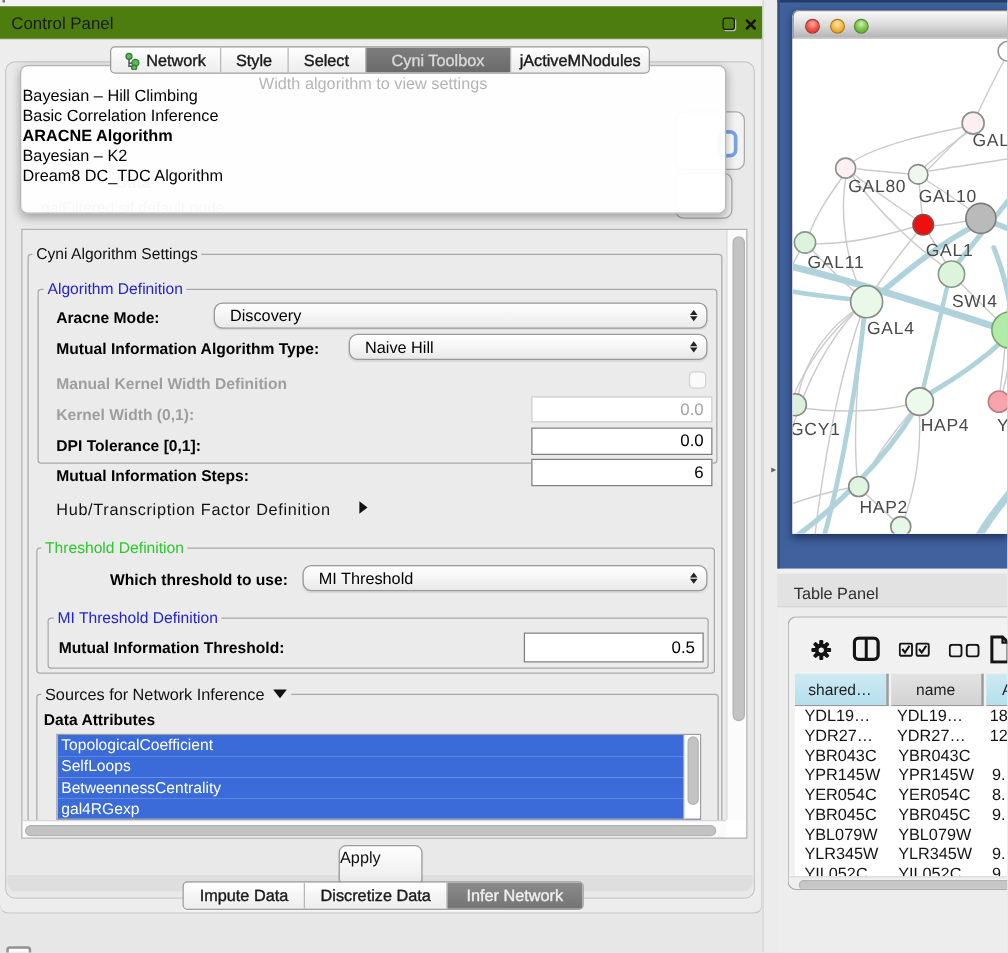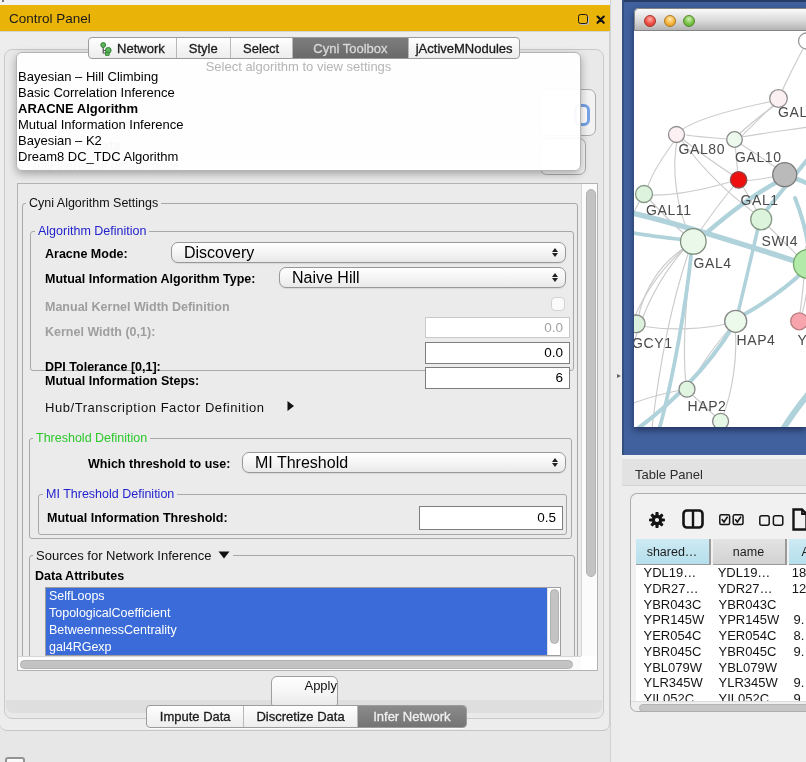--- a/index.html
+++ b/index.html
@@ -5,21 +5,21 @@
   * { margin:0; padding:0; box-sizing:border-box; }
   html,body { width:806px; height:762px; overflow:hidden; }
   body { font-family:"Liberation Sans", sans-serif; background:#e7e7e7; position:relative; }
   .abs { position:absolute; }
 
   
   #top-strip { left:0; top:0; width:612px; height:5px; background:#f2f2f2; }
   #top-tick { left:2px; top:0; width:2px; height:2px; background:#777; }
   #cp-window { left:0; top:5px; width:610px; height:726px; background:#ededed;
     border-right:1px solid #cfcfcf; border-bottom:1px solid #c6c6c6; border-radius:0 0 7px 7px; }
-  #cp-titlebar { left:0; top:0; width:610px; height:27px; background:#eab308; border-bottom:1px solid #d4d4d4; }
+  #cp-titlebar { left:0; top:0; width:610px; height:27px; background:#4d7c0f; border-bottom:1px solid #d4d4d4; }
   #cp-title { left:9px; top:6px; font-size:13.5px; color:#1b1b1b; }
   #cp-float-btn { left:578px; top:9px; width:10px; height:10px; border:1.6px solid #1a1a1a; border-radius:2.5px;
      box-shadow:1px 1px 0 #b9b9b9; background:transparent; }
   #cp-close-btn { left:596px; top:10px; width:11px; height:11px; }
   
   .seg-bar { display:flex; border:1px solid #9c9c9c; border-radius:4px;
     background:linear-gradient(#ffffff, #f6f6f6 45%, #ededed); overflow:hidden;
     box-shadow:0 1px 0 rgba(255,255,255,.7); }
   .seg { display:flex; align-items:center; justify-content:center; font-size:13px; color:#1a1a1a; -webkit-text-stroke:0.3px;
     border-right:1px solid #b8b8b8; white-space:nowrap; }
@@ -43,42 +43,42 @@
   .groupbox { position:absolute; border:1px solid #a8a8a8; border-radius:3px; }
   .group-title { position:absolute; top:-8px; background:#ebebeb; padding:0 3px; font-size:12.5px; line-height:15px; white-space:nowrap; }
   .gt-black { color:#111; }
   .gt-blue { color:#2323cd; }
   .gt-green { color:#2cc82c; }
   .lbl { position:absolute; font-size:12.5px; font-weight:bold; color:#000; white-space:nowrap; }
   .lbl-dis { color:#9e9e9e; }
   .lbl-plain { font-weight:normal; font-size:13px; color:#111; letter-spacing:0.55px; }
 
   .combo { position:absolute; height:21px; border:1px solid #989898; border-radius:7px;
-     background:linear-gradient(#ffffff,#f7f7f7 40%,#e9e9e9); font-size:16px; color:#000;
+     background:linear-gradient(#ffffff,#f7f7f7 40%,#e9e9e9); font-size:13px; color:#000;
      display:flex; align-items:center; box-shadow:0 1px 1px rgba(0,0,0,.08); }
   .combo .combo-text { padding-left:12px; }
   .combo .stepper { position:absolute; right:4px; top:0; height:100%; width:12px; display:flex; flex-direction:column; align-items:center; justify-content:center; gap:1.5px; }
   .tri-up { width:0; height:0; border-left:3.2px solid transparent; border-right:3.2px solid transparent; border-bottom:4px solid #222; }
   .tri-dn { width:0; height:0; border-left:3.2px solid transparent; border-right:3.2px solid transparent; border-top:4px solid #222; }
 
   .tfield { position:absolute; height:22px; background:#fff; border:1px solid #7e7e7e;
     font-size:13.5px; color:#000; text-align:right; padding:0 6px; line-height:20px; }
   .tfield-dis { border:1px solid #c9c9c9; color:#a3a3a3; height:21px; }
 
   .checkbox-dis { position:absolute; width:14px; height:13.5px; border:1px solid #d2d2d2; border-radius:4px; background:#fafafa; }
 
   
   #attr-list { left:27px; top:403px; width:516px; height:69px; border:1px solid #9e9e9e; background:#fff; overflow:hidden; }
   .attr-item { height:17.1px; background:#3a6bd8; color:#fff; font-size:12.5px; line-height:17px; padding-left:3px; white-space:nowrap; }
   #attr-vsb { position:absolute; right:0; top:0; width:13px; height:100%; background:#fff; border-left:1px solid #e0e0e0; }
   #attr-vsb-pill { position:absolute; left:2px; top:1px; width:9px; height:55px; background:#c3c3c3; border:1px solid #b2b2b2; border-radius:5px; }
 
   
   #apply-btn { left:271px; top:671px; width:67px; height:33px; border:1px solid #9f9f9f; border-radius:6px;
-     background:linear-gradient(#ffffff,#f4f4f4 55%,#e7e7e7); font-size:13px; color:#111; text-align:right; line-height:18px;
+     background:linear-gradient(#ffffff,#f4f4f4 55%,#e7e7e7); font-size:13px; color:#111; text-align:left; line-height:18px;
      box-shadow:0 1px 1px rgba(0,0,0,.12); }
   #cp-bottom-tabbar { left:146px; top:700px; width:321px; height:23px; }
   .seg.selected2 { background:linear-gradient(#8b8b8b,#747474); color:#f0f0f0; }
 
   
   #algo-popup { left:16px; top:47px; width:565px; height:119px; background:rgba(255,255,255,0.95); border:1px solid #b5b5b5;
      border-radius:6px; box-shadow:0 3px 8px rgba(0,0,0,.3); z-index:30; }
   #algo-prompt { text-align:center; color:#b5b5b5; font-size:13px; padding-top:6px; height:16px; }
   .algo-item { font-size:13px; color:#000; height:16.1px; line-height:16.1px; padding-left:1px; white-space:nowrap; }
   .algo-item.hl { font-weight:bold; }
@@ -204,21 +204,21 @@
           <span class="tri-dn"></span>
         </span>
     </div>
 
     <div class="lbl lbl-dis" style="left:27px; top:116px;">Manual Kernel Width Definition</div>
     <div class="checkbox-dis" style="left:533px; top:113px;"></div>
 
     <div class="lbl lbl-dis" style="left:27px; top:141px;">Kernel Width (0,1):</div>
     <div class="tfield tfield-dis" style="left:407px; top:133px; width:145px;">0.0</div>
 
-    <div class="lbl" style="left:27px; top:176px;text-align:right;">DPI Tolerance [0,1]:</div>
+    <div class="lbl" style="left:27px; top:166px;text-align:right;">DPI Tolerance [0,1]:</div>
     <div class="tfield" style="left:407px; top:158px; width:145px;">0.0</div>
 
     <div class="lbl" style="left:27px; top:190px;">Mutual Information Steps:</div>
     <div class="tfield" style="left:407px; top:183px; width:145px;">6</div>
 
     <div class="lbl lbl-plain" style="left:27px; top:216px;">Hub/Transcription Factor Definition</div>
     <svg class="abs" style="left:268px; top:216px;" width="9" height="12" viewBox="0 0 9 12">
       <path d="M1.5,1 L8,6 L1.5,11 Z" fill="#111"></path>
     </svg>
 
@@ -245,22 +245,22 @@
         <span style="font-weight:normal; font-size:13px;">Sources for Network Inference</span>
         <svg width="12" height="8" viewBox="0 0 12 8" style="vertical-align:1px; margin-left:3px;">
           <path d="M0.5,0.5 L11.5,0.5 L6,7.5 Z" fill="#111"></path>
         </svg>
       </span>
     </div>
     <div class="lbl" style="left:17px; top:385px;">Data Attributes</div>
 
     <div class="abs" id="attr-list">
       <div id="attr-items">
+          <div class="attr-item">TopologicalCoefficient</div>
           <div class="attr-item">SelfLoops</div>
-          <div class="attr-item">TopologicalCoefficient</div>
           <div class="attr-item">BetweennessCentrality</div>
           <div class="attr-item">gal4RGexp</div>
         </div>
       <div id="attr-vsb">
           <div id="attr-vsb-pill"></div>
         </div>
     </div>
 
     <div class="abs" id="settings-vsb-track">
       <div class="abs" id="settings-vsb-pill"></div>
@@ -285,26 +285,25 @@
       </div>
   </div>
 
   <div id="bg-labels">
       <div class="bg-label" style="left: 28px; top: 81px; font-weight: bold;">Inference Algorithm</div>
       <div class="bg-label" style="left: 93px; top: 134px; font-weight: bold;">Data</div>
       <div class="bg-label" style="left: 33px; top: 153.5px;">galFiltered.sif default node</div>
     </div>
 
   <div class="abs" id="algo-popup">
-    <div id="algo-prompt">Select algorithm to view settings</div>
+    <div id="algo-prompt">Width algorithm to view settings</div>
     <div id="algo-items">
         <div class="algo-item">Bayesian – Hill Climbing</div>
         <div class="algo-item">Basic Correlation Inference</div>
         <div class="algo-item hl">ARACNE Algorithm</div>
-        <div class="algo-item">Mutual Information Inference</div>
         <div class="algo-item">Bayesian – K2</div>
         <div class="algo-item">Dream8 DC_TDC Algorithm</div>
       </div>
   </div>
 </div>
 
 <div class="abs" id="divider-arrow"></div>
 <div class="abs" id="dock-icon"></div>
 
 <div class="abs" id="gap-strip"></div>

